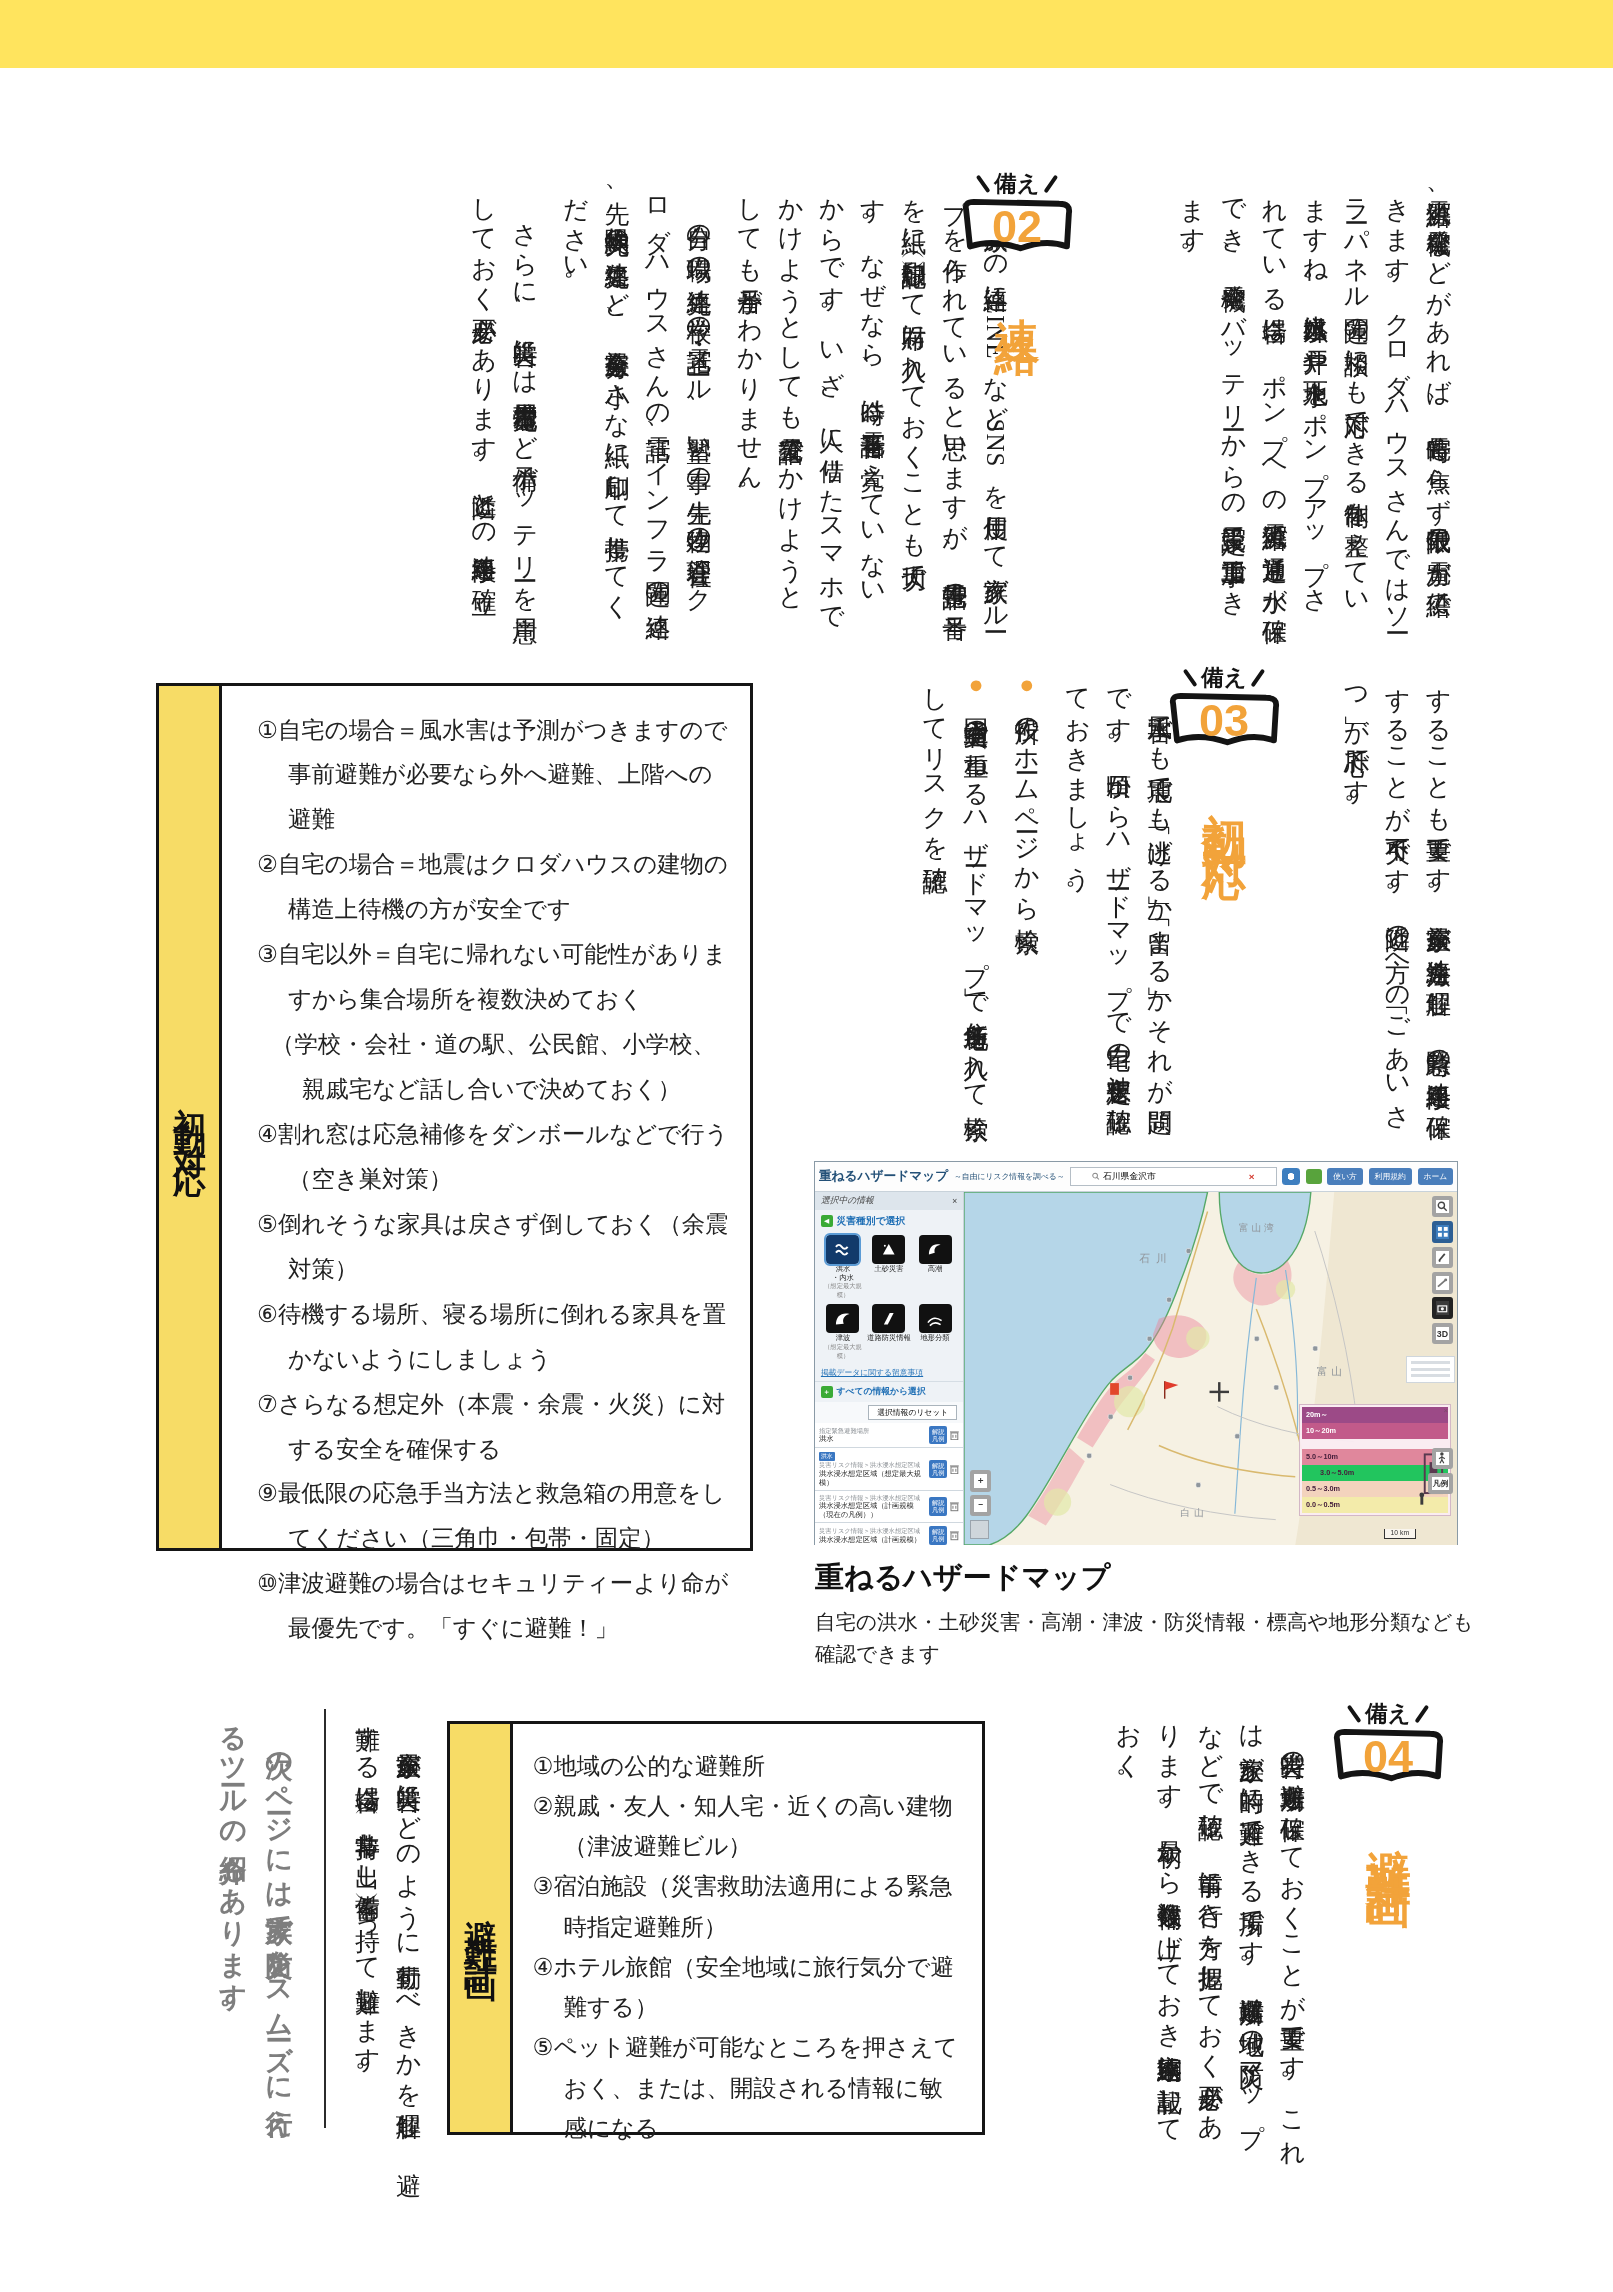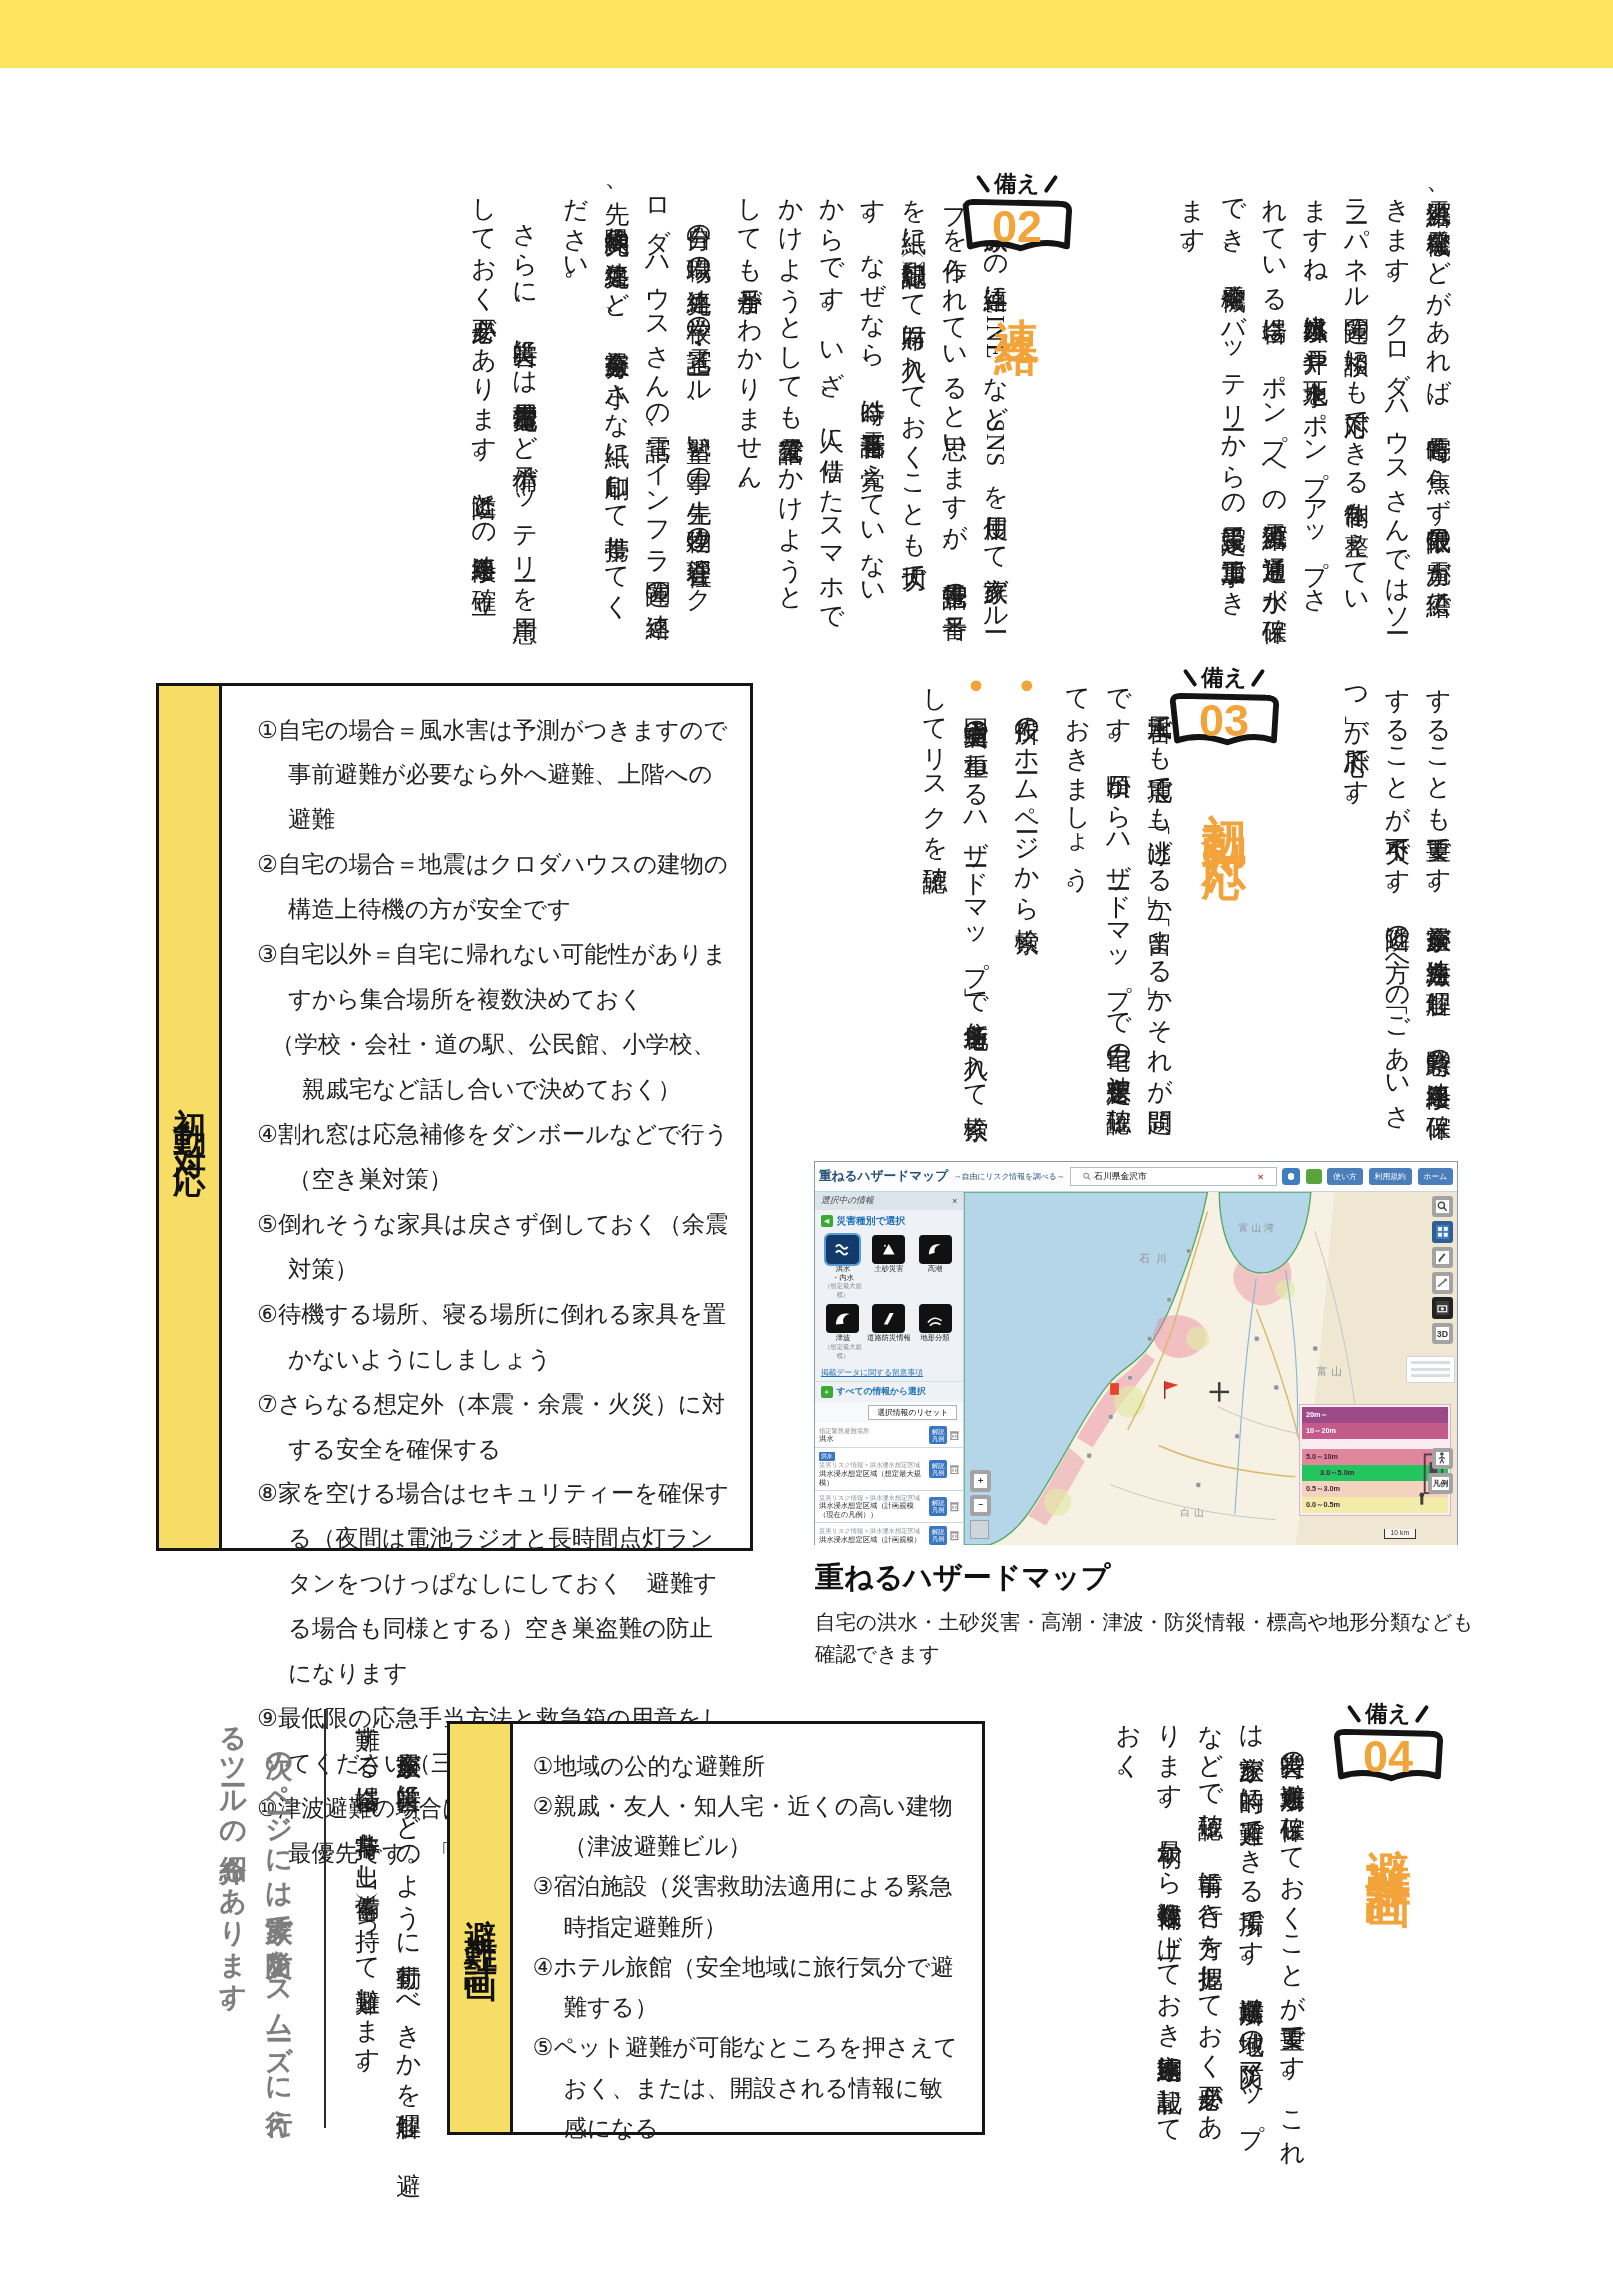--- a/index.html
+++ b/index.html
@@ -41,21 +41,21 @@
   #hinan-box ul{line-height:1.72;}
   .pbox li{padding-left:31px;text-indent:-31px;}
   .pbox li.paren{padding-left:45px;}
   
   #map{position:absolute;left:814px;top:1161px;width:644px;height:384px;background:#fff;
        border:1px solid #8a9aa6;box-sizing:border-box;font-family:"Liberation Sans","DejaVu Sans",sans-serif;}
   #map-header{height:29px;display:flex;align-items:center;gap:5.9px;padding:0 3.9px;border-bottom:1px solid #c8d2da;background:#fdfdfd;}
   #map-title{color:#235077;font-weight:800;font-size:12.7px;white-space:nowrap;}
   #map-subtitle{color:#235077;font-size:7.8px;white-space:nowrap;}
   #map-search{display:flex;align-items:center;gap:2.9px;border:1px solid #b5bec6;background:#fff;
-              height:17.6px;padding:0 12px;flex:1;min-width:0;}
+              height:17.6px;padding:0 21px;flex:1;min-width:0;}
   #map-search input{border:none;outline:none;font-size:8.8px;width:100%;padding:0;background:transparent;}
   .sclose{color:#d3382c;font-weight:700;font-size:9.8px;}
   .logo{width:15.6px;height:15.6px;border-radius:2.9px;flex:none;}
   .logo.gsi{background:radial-gradient(circle at 50% 50%,#fff 30%,#3d7ebf 32%);border:1px solid #3d7ebf;}
   .logo.portal{background:#58a33c;}
   .mbtn{background:#4a7ebb;color:#fff;font-size:7.8px;padding:2.9px 5.9px;border-radius:2.9px;white-space:nowrap;flex:none;}
   #map-body{display:flex;height:353px;}
   #panel{width:148px;background:#eef2f6;border-right:1px solid #c8d2da;font-size:7.8px;flex:none;overflow:hidden;}
   .p-head{background:#dde5ec;color:#444;padding:2.9px 5.9px;font-size:8.8px;display:flex;justify-content:space-between;align-items:center;font-style:italic;}
   .p-type{display:flex;align-items:center;gap:3.9px;padding:4.9px 5.9px;color:#1f6fb5;font-weight:700;font-size:9.8px;}
@@ -142,21 +142,20 @@
     </div>
     <ul>
       <li>①自宅の場合＝風水害は予測がつきますので事前避難が必要なら外へ避難、上階への避難</li>
       <li>②自宅の場合＝地震はクロダハウスの建物の構造上待機の方が安全です</li>
       <li>③自宅以外＝自宅に帰れない可能性がありますから集合場所を複数決めておく</li>
       <li class="paren">（学校・会社・道の駅、公民館、小学校、親戚宅など話し合いで決めておく）</li>
       <li>④割れ窓は応急補修をダンボールなどで行う（空き巣対策）</li>
       <li>⑤倒れそうな家具は戻さず倒しておく（余震対策）</li>
       <li>⑥待機する場所、寝る場所に倒れる家具を置かないようにしましょう</li>
       <li>⑦さらなる想定外（本震・余震・火災）に対する安全を確保する</li>
-      <li>⑧家を空ける場合はセキュリティーを確保する（夜間は電池ラジオと長時間点灯ランタンをつけっぱなしにしておく　避難する場合も同様とする）空き巣盗難の防止になります</li>
       <li>⑨最低限の応急手当方法と救急箱の用意をしてください（三角巾・包帯・固定）</li>
       <li>⑩津波避難の場合はセキュリティーより命が最優先です。「すぐに避難！」</li>
     </ul>
   </div>
 
   <div class="vt" style="top:671px;right:154px;width:663px;height:451px;">
     <p>することも重要です。家族全員が連絡方法を理解し、緊急時の連絡手段を確保することが不可欠です。近隣の方への「ごあいさつ」が肝心です。</p>
     <div class="marker-gap"></div>
     <p class="ind">風水害でも地震でも「逃げる」か「留まる」かそれが問題です。日頃からハザードマップで自宅の被害想定を確認しておきましょう。</p>
     <p><span class="dot">●</span><span>役所のホームページから検索</span></p>

